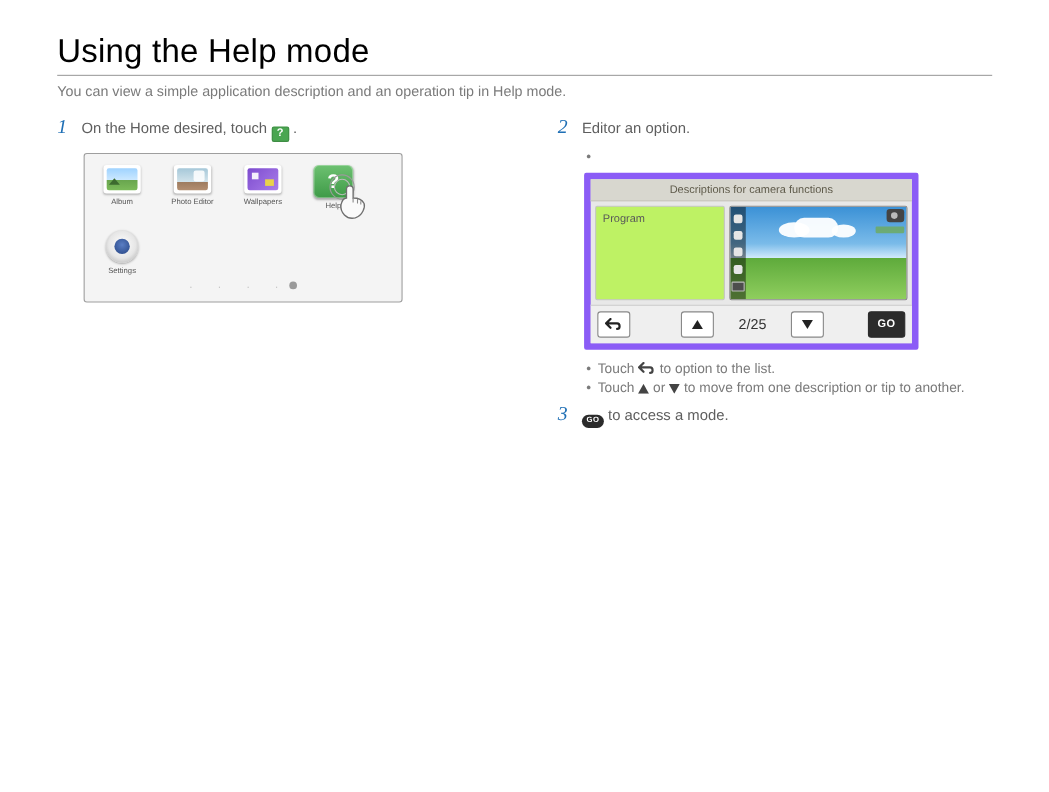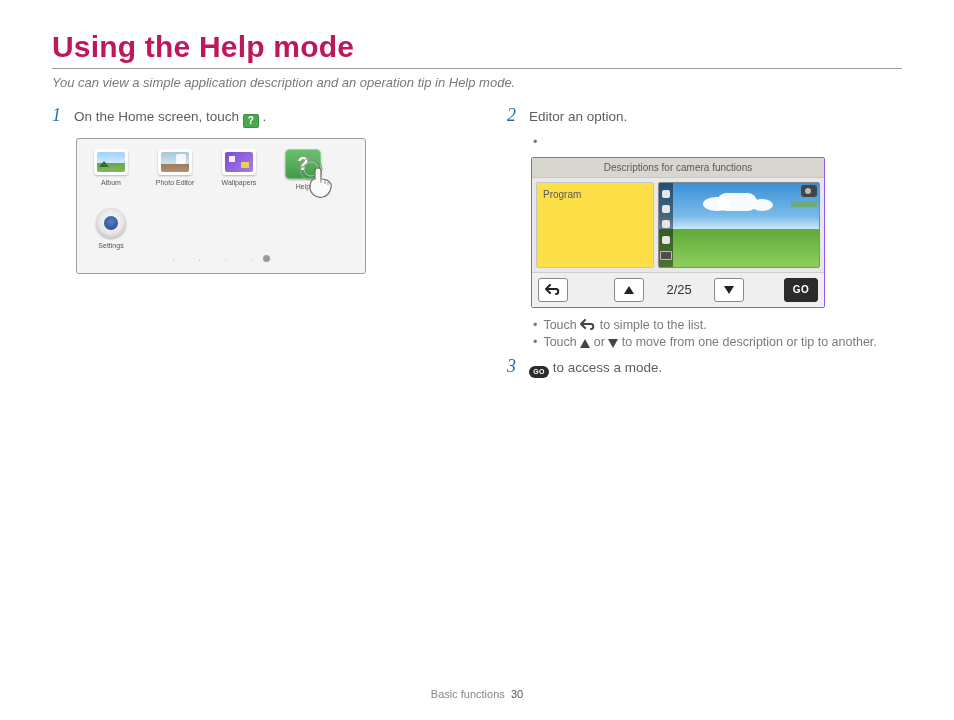--- a/index.html
+++ b/index.html
@@ -14,35 +14,34 @@
   }
   .page {
     position: relative;
     width: 954px;
     height: 720px;
     box-sizing: border-box;
     padding: 30px 52px 0 52px;
   }
   h1.title {
     font-size: 30px;
-    font-weight: 700;
-    color: #be185d;
+    font-weight: 400;
+    color: #000000;
     margin: 0 0 4px 0;
     letter-spacing: 0.2px;
   }
   hr.rule {
     border: none;
     border-top: 1px solid #9e9e9e;
     margin: 4px 0 6px 0;
   }
   .subtitle {
     font-size: 13px;
     color: #7a7a7a;
     margin-bottom: 18px;
-    font-style: italic;
   }
   .columns {
     display: flex;
     gap: 60px;
   }
   .col {
     flex: 1 1 0;
   }
   .step {
     display: flex;
@@ -242,41 +241,41 @@
     border-radius: 50%;
     background: #9a9a9a;
     vertical-align: 1px;
     margin-left: 4px;
   }
 
   
   .cam-card {
     margin: 8px 0 10px 24px;
     width: 292px;
-    border: 1px solid #8b5cf6;
+    border: 6px solid #8b5cf6;
     border-radius: 2px;
     background: #e8e8e8;
   }
   .cam-head {
     background: #d8d7cf;
     font-size: 10px;
     color: #5e5a4a;
     text-align: center;
     padding: 4px 0;
     border-bottom: 1px solid #c9c7be;
   }
   .cam-body {
     display: flex;
     align-items: stretch;
     padding: 4px;
     gap: 4px;
   }
   .cam-left {
     flex: 1 1 auto;
-    background: #fde047;
+    background: #bef264;
     border: 1px solid #c5c5c5;
     font-size: 10px;
     color: #595959;
     padding: 6px;
     border-radius: 2px;
   }
   .cam-preview {
     width: 160px;
     height: 84px;
     border-radius: 2px;
@@ -414,21 +413,21 @@
   <h1 class="title">Using the Help mode</h1>
   <hr class="rule">
   <div class="subtitle">You can view a simple application description and an operation tip in Help mode.</div>
 
   <div class="columns">
 
     <div class="col">
       <div class="step">
         <div class="step-num">1</div>
         <div class="step-text">
-          <span>On the Home screen, touch </span>
+          <span>On the Home desired, touch </span>
           <span class="inline-icon">
               <span class="q">?</span>
             </span>
           <span>.</span>
         </div>
       </div>
 
       <div class="home-screen">
         <div class="icon-grid">
           <div class="app">
@@ -528,21 +527,21 @@
       <div class="sub-bullets">
         <div class="b">
           <span class="dot">•</span>
           <span>
             <span>Touch </span>
             <span class="back-svg-inline">
               <svg width="16" height="12" viewBox="0 0 16 12">
                   <path d="M5 1 L1 5 L5 9 M1 5 H11 C14 5 14 10 11 10" fill="none" stroke="#444" stroke-width="2" stroke-linecap="round" stroke-linejoin="round"></path>
                 </svg>
             </span>
-            <span> to simple to the list.</span>
+            <span> to option to the list.</span>
           </span>
         </div>
         <div class="b">
           <span class="dot">•</span>
           <span>
             <span>Touch </span>
             <span class="tri-up">
                 <svg width="10" height="9" viewBox="0 0 10 9">
                   <path d="M5 0 L10 9 L0 9 Z" fill="#444"></path>
                 </svg>
@@ -563,16 +562,13 @@
         <div class="step-text">
           <span class="go-inline">
               <span>GO</span>
             </span>
           <span> to access a mode.</span>
         </div>
       </div>
     </div>
   </div>
 
-  <div class="footer">
-    <span>Basic functions</span>&nbsp;&nbsp;<span class="pn">30</span>
-  </div>
 </div>
 
 </body></html>

